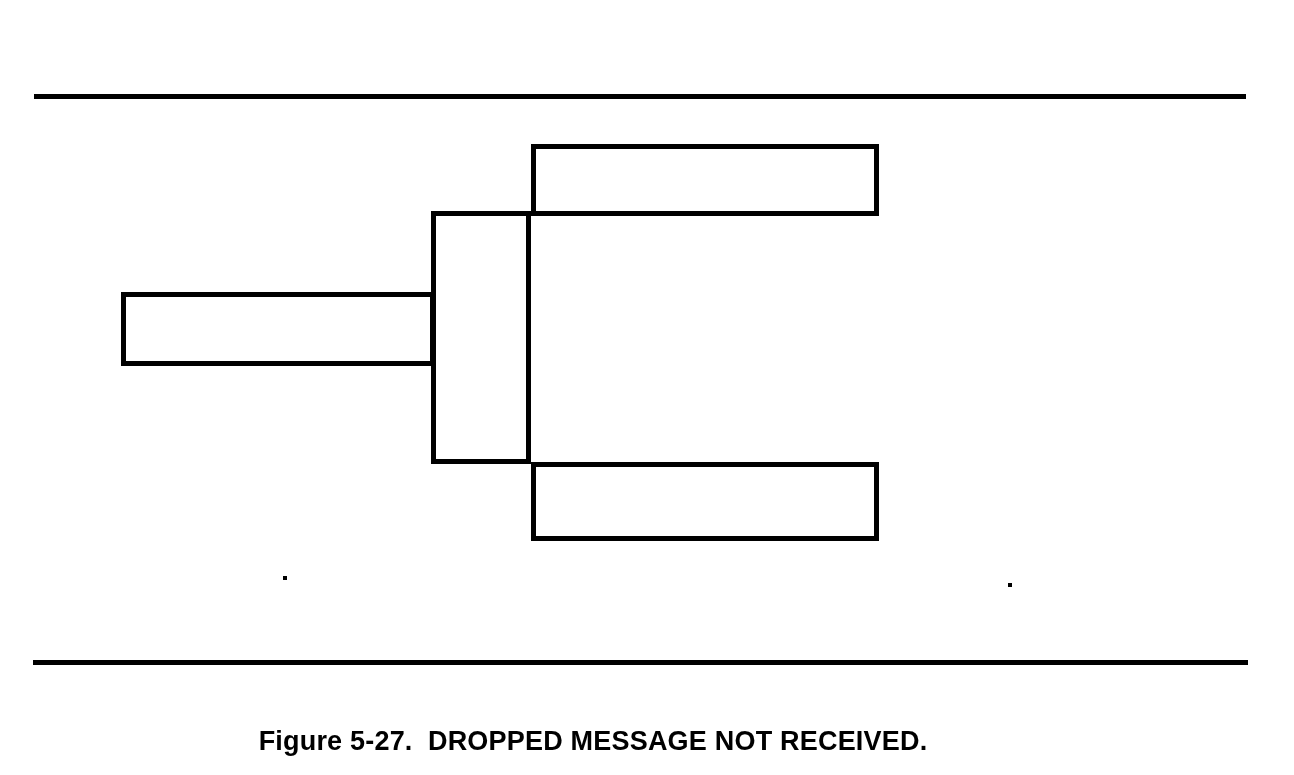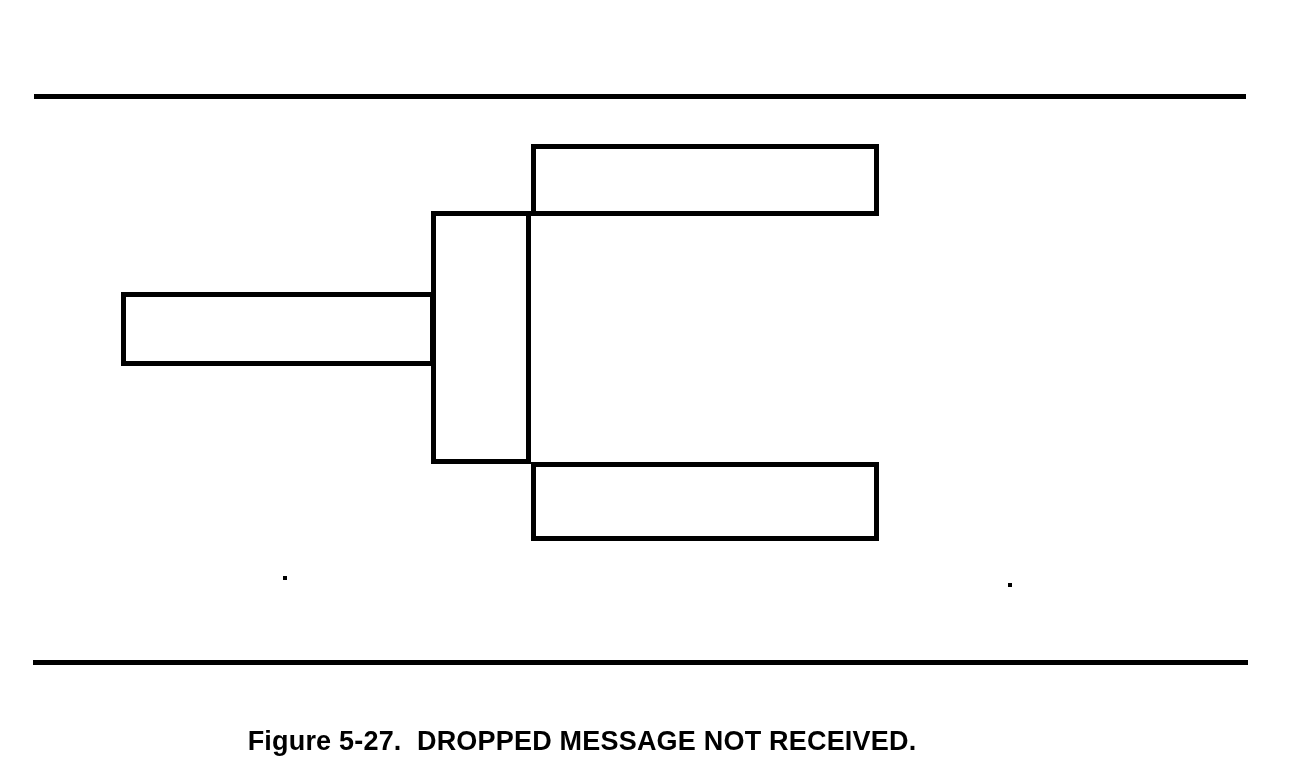--- a/index.html
+++ b/index.html
@@ -41,21 +41,21 @@
   
   .speck {
     position: absolute;
     background: #000000;
     z-index: 5;
   }
 
   
   #caption {
     position: absolute;
-    left: 0;
+    left: 11px;
     width: 1164px;
     text-align: center;
     font-family: "Liberation Sans", sans-serif;
     font-weight: bold;
     font-size: 27px;
     letter-spacing: 0.2px;
     color: #000000;
     white-space: pre;
   }
 </style>

